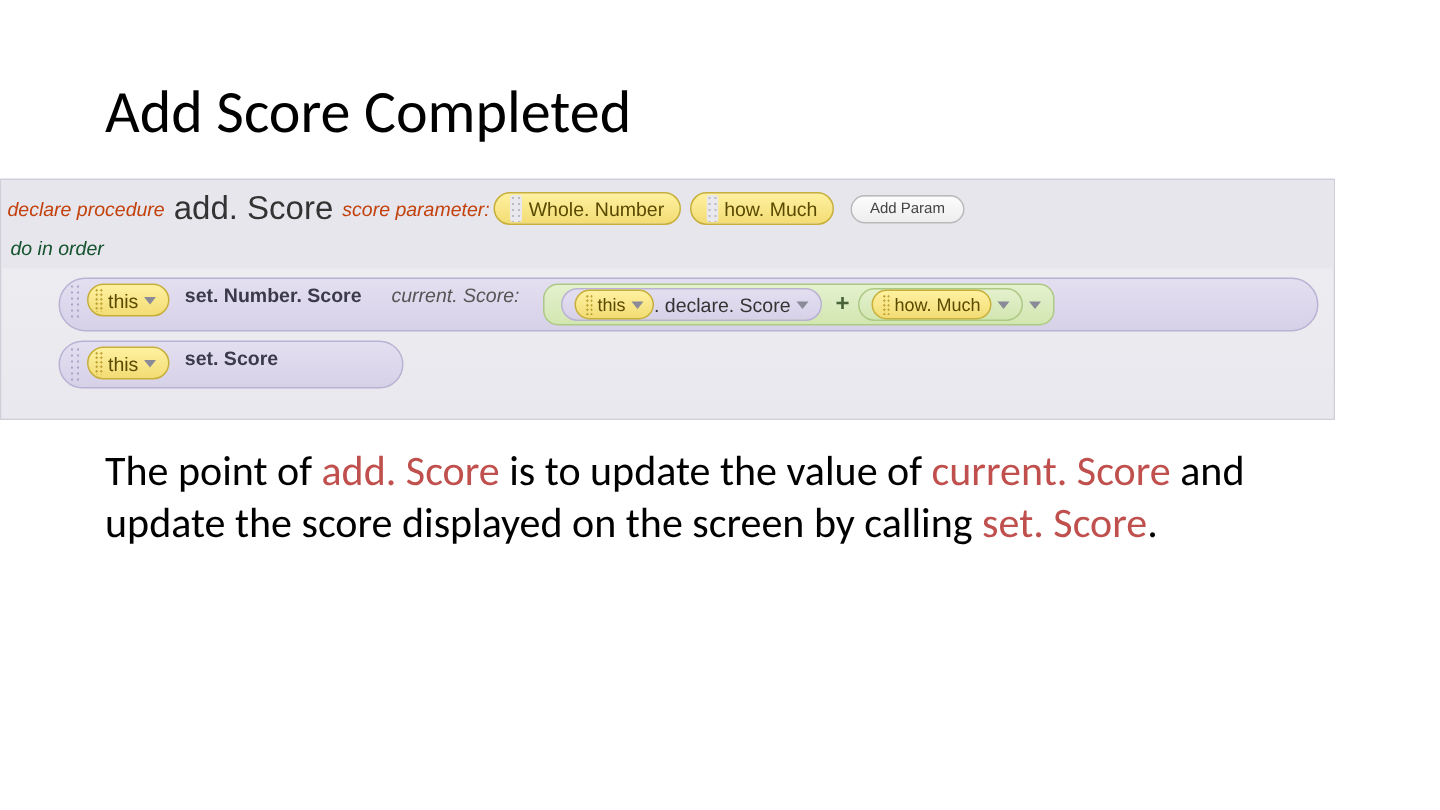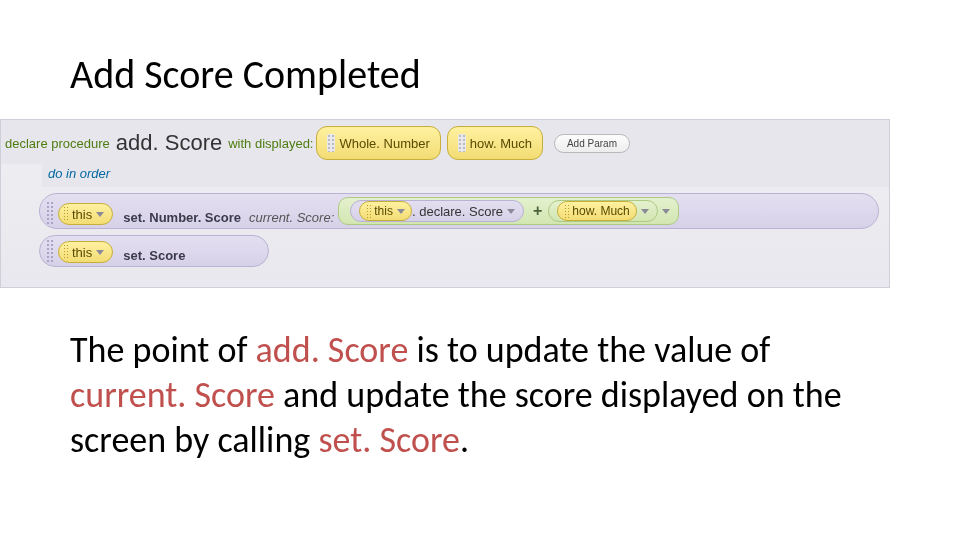--- a/index.html
+++ b/index.html
@@ -29,31 +29,31 @@
     font-size: 13px;
     color: #333;
     padding-bottom: 20px;
   }
   .declrow {
     display: flex;
     align-items: center;
     padding: 6px 6px 4px 4px;
     background: #e7e6ed;
   }
-  .it { color: #4d7c0f; }
+  .it { font-style: italic; color: #c2410c; }
   .procname {
     font-size: 22px;
     font-weight: 400;
     margin: 0 6px;
     font-family: "Lucida Grande","Segoe UI",Arial,sans-serif;
   }
   .pill {
     display: inline-flex;
     align-items: center;
-    height: 34px;
+    height: 22px;
     padding: 0 10px;
     border-radius: 11px;
     font-size: 13px;
     margin: 0 3px;
     white-space: nowrap;
   }
   .pill.yellow {
     background: linear-gradient(#fff1a0,#f2dc74);
     border: 1px solid #c7af3a;
     color: #5a4a00;
@@ -76,30 +76,29 @@
     padding: 3px 12px;
     background: linear-gradient(#fdfdfd,#ededed);
     border: 1px solid #b9b9b9;
     border-radius: 12px;
     color:#444;
     font-size:10px;
   }
   .doin {
     padding: 2px 6px 6px 6px;
     font-style: italic;
-    color:#0369a1;
+    color:#14532d;
     background:#e7e6ed;
-    margin-left:41px;
   }
   .block {
     margin: 6px 10px 0 38px;
   }
   .tile {
     display:flex;
-    align-items:flex-end;
+    align-items:flex-start;
     background: linear-gradient(#e3dff0,#d7d1e8);
     border:1px solid #b9b2d4;
     border-radius: 18px;
     padding: 3px 6px;
   }
   .tilegrip {
     width:8px; height:24px;
     background:
       radial-gradient(#a9a3c7 35%, transparent 36%) 0 0/4px 4px;
     margin-right:4px;
@@ -124,21 +123,21 @@
   }
   .dd {
     display:inline-block;
     width:0;height:0;
     border-left:4px solid transparent;
     border-right:4px solid transparent;
     border-top:5px solid #8a8a98;
     margin-left:4px;
   }
   .method { font-weight:bold; color:#3a3a4a; margin: 0 6px; }
-  .arglabel { font-style: italic; color:#555; margin: 0 2px; }
+  .arglabel { font-style: italic; color:#555; margin: 0 14px; }
   .exprbox {
     display:inline-flex;
     align-items:center;
     background: linear-gradient(#e4f1ce,#d2e6b1);
     border:1px solid #aec986;
     border-radius: 10px;
     padding: 2px 8px;
     margin-left: 2px;
   }
   .innerchip {
@@ -170,38 +169,38 @@
     display:inline-flex;
     align-items:center;
     background: linear-gradient(#e4f1ce,#d2e6b1);
     border:1px solid #aec986;
     border-radius: 11px;
     padding: 0 8px;
     height:22px;
   }
   .tile.sm { width: 230px; }
   .desc {
-    margin-top: 40px;
-    font-size: 36px;
+    margin-top: 16px;
+    font-size: 28px;
     line-height: 1.25;
     max-width: 800px;
   }
   .red { color: #c0504d; }
 </style>
 </head>
 <body>
 
 <div class="slide">
   <h1 class="title">Add Score Completed</h1>
 
   <div class="codeshot">
     <div class="declrow">
       <span class="it">declare procedure</span>
       <span class="procname">add. Score</span>
-      <span class="it">with displayed:</span>
+      <span class="it">score parameter:</span>
       <span class="pill yellow">
           <span class="grip"></span>
           <span>Whole. Number</span>
         </span>
       <span class="pill yellow">
           <span class="grip"></span>
           <span>how. Much</span>
         </span>
       <span class="addparam">Add Param</span>
     </div>

